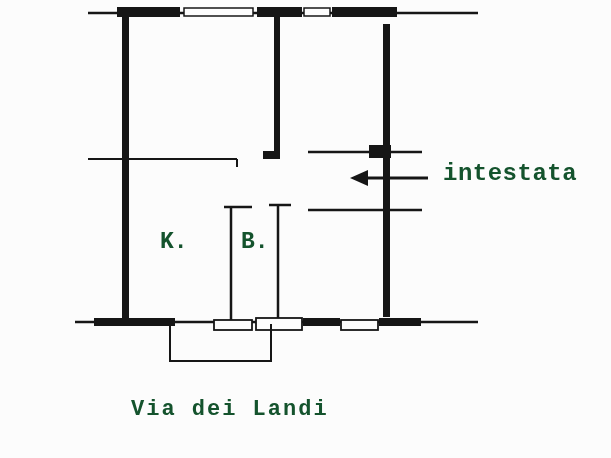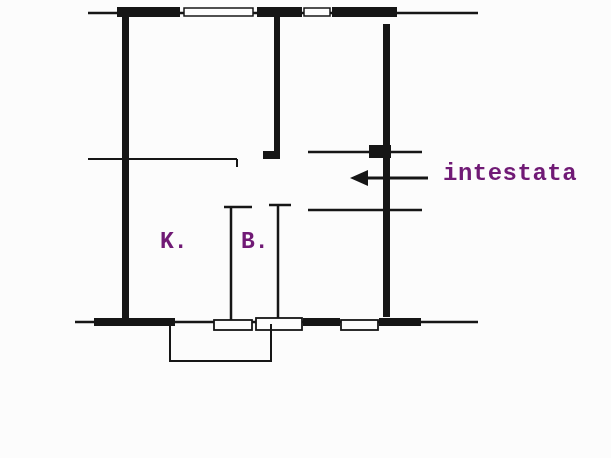--- a/index.html
+++ b/index.html
@@ -20,21 +20,21 @@
   }
   .plan-svg {
     position: absolute;
     left: 0;
     top: 0;
   }
   .label {
     position: absolute;
     font-family: "Liberation Mono", "DejaVu Sans Mono", monospace;
     font-weight: 700;
-    color: #701a75;
+    color: #14532d;
     white-space: nowrap;
     line-height: 1;
   }
   .room-label {
     font-size: 23px;
   }
   .annotation-label {
     font-size: 24px;
     letter-spacing: 0.5px;
   }
@@ -110,14 +110,15 @@
     </g>
 
   </svg>
 
   <div class="label room-label" style="left:160px; top:231px;">K.</div>
 
   <div class="label room-label" style="left:241px; top:231px;">B.</div>
 
   <div class="label annotation-label" style="left:443px; top:162px;">intestata</div>
 
+  <div class="label street-label" style="left:131px; top:399px;">Via dei Landi</div>
 
 </div>
 
 </body></html>

